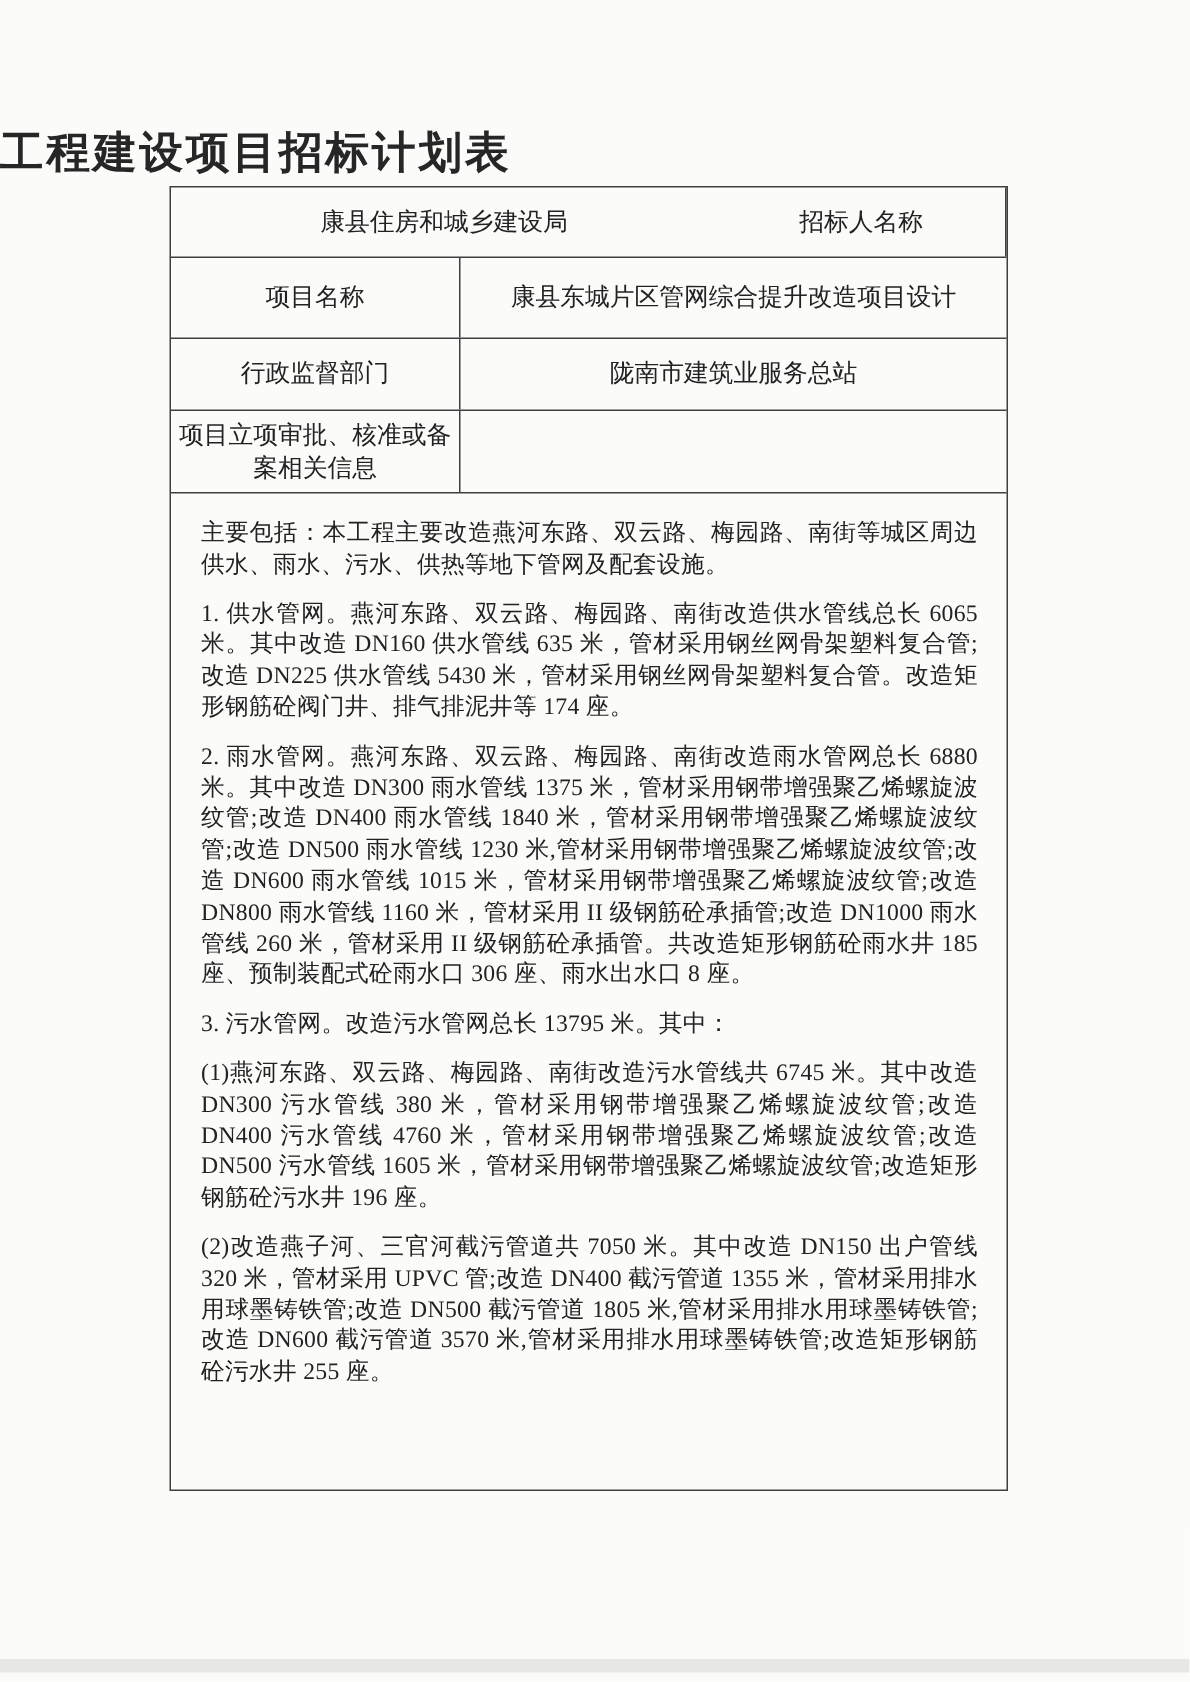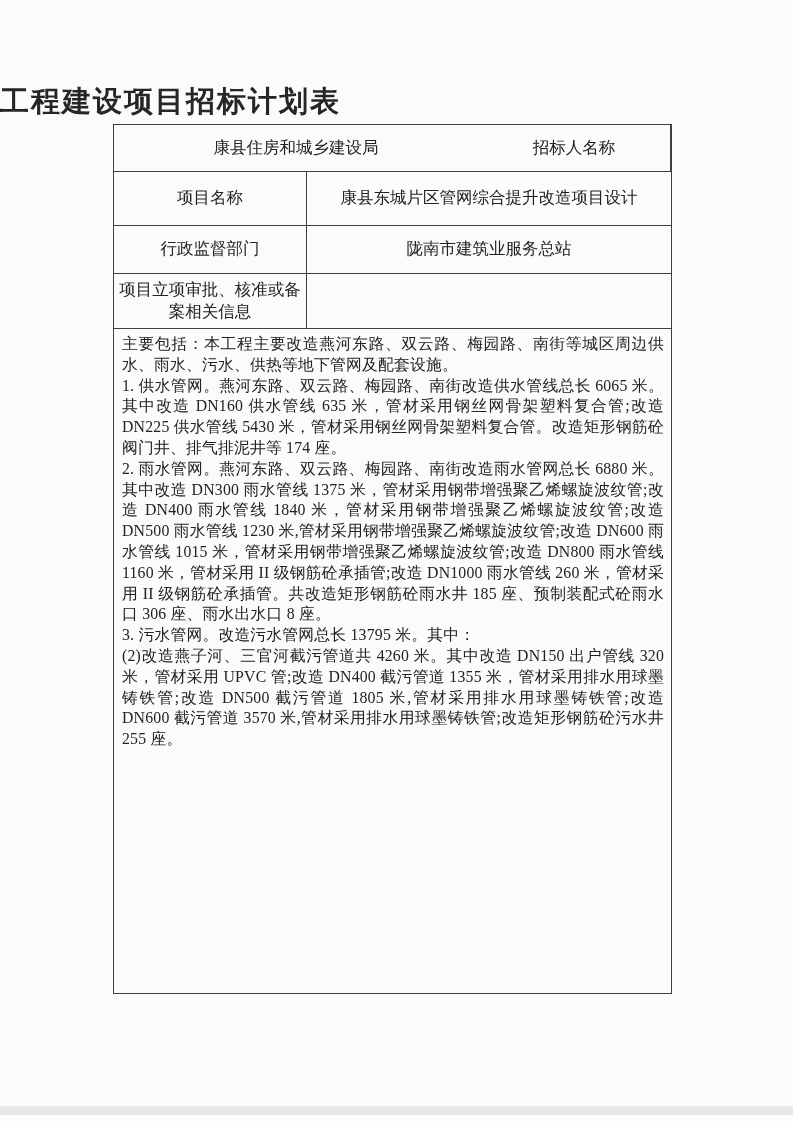--- a/index.html
+++ b/index.html
@@ -77,21 +77,21 @@
   .cell-content{
     flex:1;
     display:block;
     padding:5px 7px 4px 8px;
     text-align:justify;
     font-size:15.8px;
     line-height:20.8px;
     letter-spacing:0.2px;
   }
   .cell-content p{
-    margin:0;
+    margin:12px;
     text-align:justify;
   }
   .scan-band{
     position:absolute;
     left:0;
     top:1106px;
     width:100%;
     height:9px;
     background:var(--scanband);
     opacity:0.85;
@@ -124,21 +124,22 @@
     <div class="t-row row-4">
       <div class="cell cell-label">项目立项审批、核准或备案相关信息</div>
     </div>
 
     <div class="t-row row-5">
       <div class="cell cell-content">
         <p>主要包括：本工程主要改造燕河东路、双云路、梅园路、南街等城区周边供水、雨水、污水、供热等地下管网及配套设施。</p>
         <p>1. 供水管网。燕河东路、双云路、梅园路、南街改造供水管线总长 6065 米。其中改造 DN160 供水管线 635 米，管材采用钢丝网骨架塑料复合管;改造 DN225 供水管线 5430 米，管材采用钢丝网骨架塑料复合管。改造矩形钢筋砼阀门井、排气排泥井等 174 座。</p>
         <p>2. 雨水管网。燕河东路、双云路、梅园路、南街改造雨水管网总长 6880 米。其中改造 DN300 雨水管线 1375 米，管材采用钢带增强聚乙烯螺旋波纹管;改造 DN400 雨水管线 1840 米，管材采用钢带增强聚乙烯螺旋波纹管;改造 DN500 雨水管线 1230 米,管材采用钢带增强聚乙烯螺旋波纹管;改造 DN600 雨水管线 1015 米，管材采用钢带增强聚乙烯螺旋波纹管;改造 DN800 雨水管线 1160 米，管材采用 II 级钢筋砼承插管;改造 DN1000 雨水管线 260 米，管材采用 II 级钢筋砼承插管。共改造矩形钢筋砼雨水井 185 座、预制装配式砼雨水口 306 座、雨水出水口 8 座。</p>
         <p>3. 污水管网。改造污水管网总长 13795 米。其中：</p>
-        <p>(2)改造燕子河、三官河截污管道共 4260 米。其中改造 DN150 出户管线 320 米，管材采用 UPVC 管;改造 DN400 截污管道 1355 米，管材采用排水用球墨铸铁管;改造 DN500 截污管道 1805 米,管材采用排水用球墨铸铁管;改造 DN600 截污管道 3570 米,管材采用排水用球墨铸铁管;改造矩形钢筋砼污水井 255 座。</p>
+        <p>(1)燕河东路、双云路、梅园路、南街改造污水管线共 6745 米。其中改造 DN300 污水管线 380 米，管材采用钢带增强聚乙烯螺旋波纹管;改造 DN400 污水管线 4760 米，管材采用钢带增强聚乙烯螺旋波纹管;改造 DN500 污水管线 1605 米，管材采用钢带增强聚乙烯螺旋波纹管;改造矩形钢筋砼污水井 196 座。</p>
+        <p>(2)改造燕子河、三官河截污管道共 7050 米。其中改造 DN150 出户管线 320 米，管材采用 UPVC 管;改造 DN400 截污管道 1355 米，管材采用排水用球墨铸铁管;改造 DN500 截污管道 1805 米,管材采用排水用球墨铸铁管;改造 DN600 截污管道 3570 米,管材采用排水用球墨铸铁管;改造矩形钢筋砼污水井 255 座。</p>
       </div>
     </div>
 
   </div>
 
   <div class="scan-band"></div>
 
 </div>
 
 </body></html>

